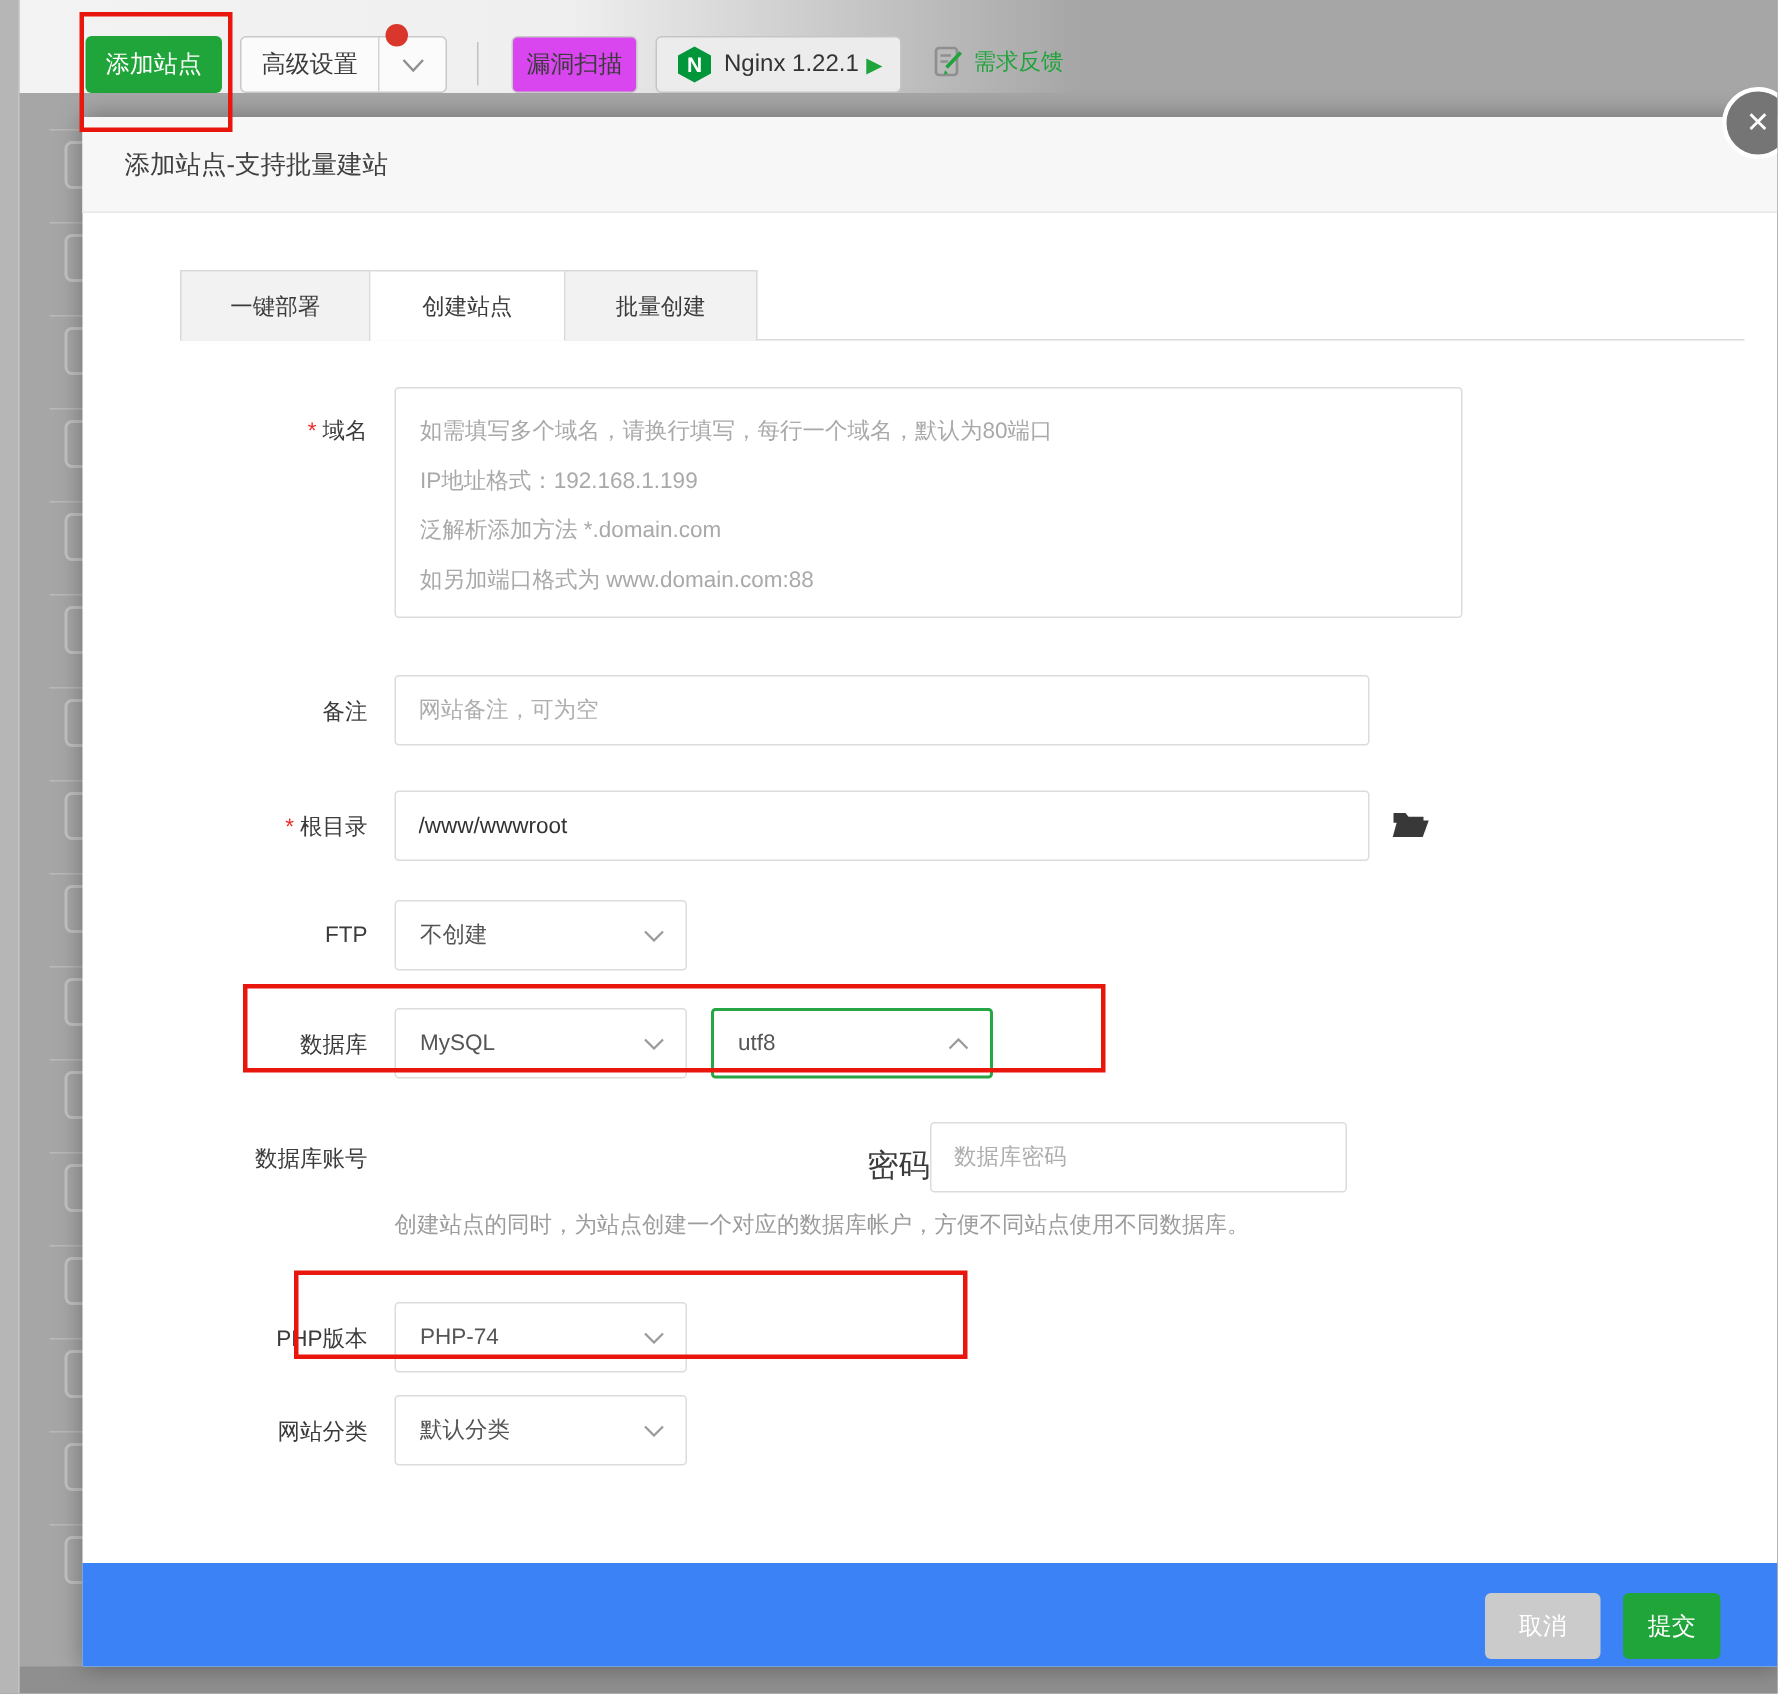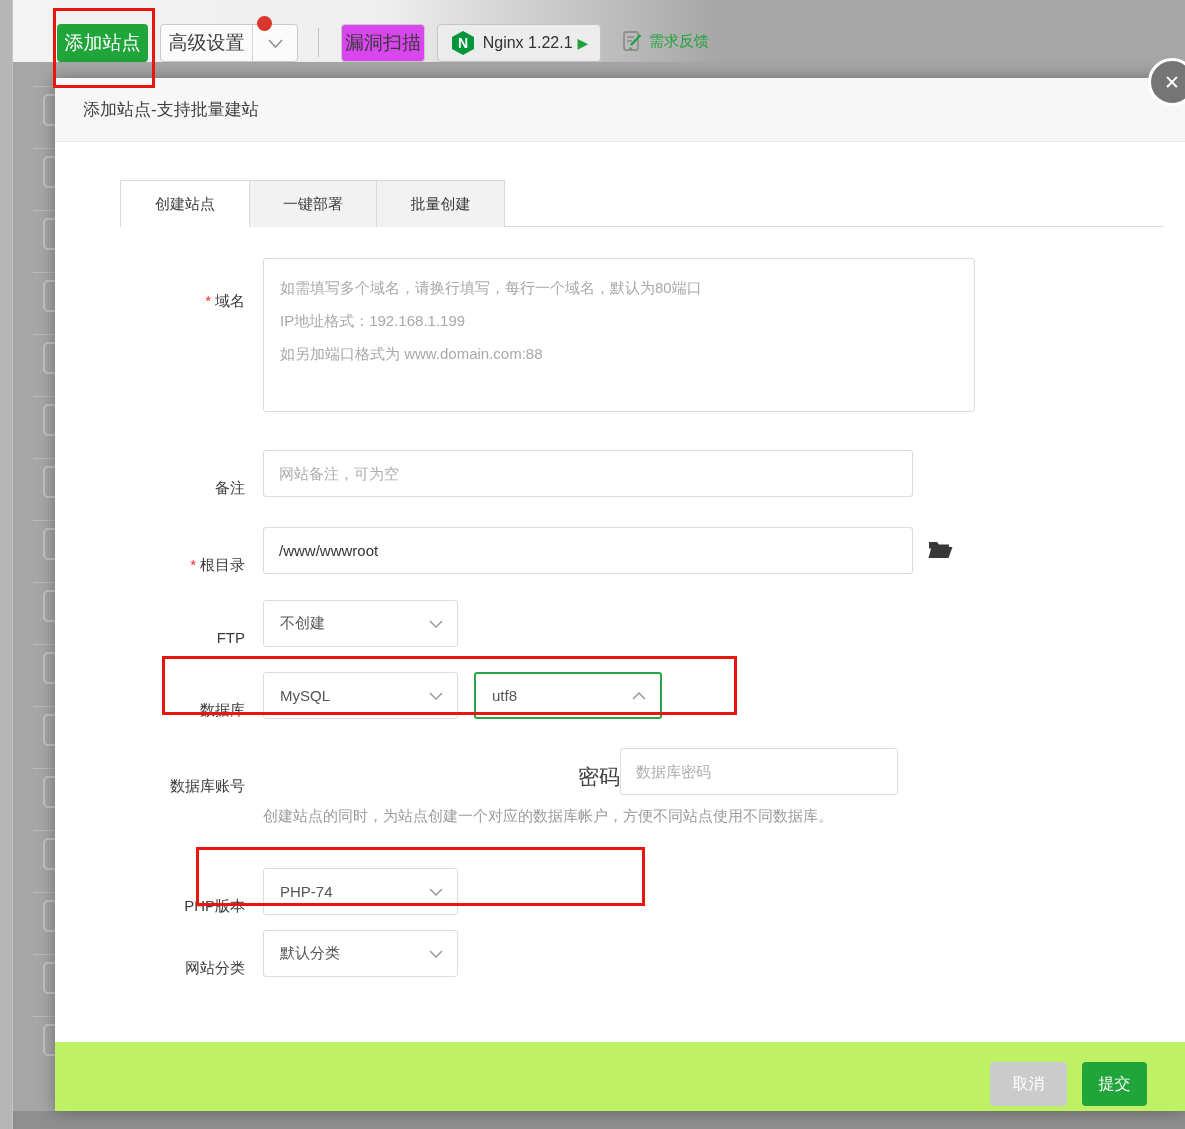--- a/index.html
+++ b/index.html
@@ -15,21 +15,21 @@
   .left-strip { position:absolute; left:0; top:0; width:13px; height:100%;
     background:#b6b6b6; border-right:1px solid #c3c3c3; z-index:2; }
   .bottom-strip { position:absolute; left:0; bottom:0; width:100%; height:18px; background:#8f8f8f; }
   #bg-rows { position:absolute; left:0; top:94px; width:60px; height:990px; z-index:1; }
   .bg-chk { position:absolute; left:43px; width:20px; height:32px;
     border:2px solid #c2c2c2; border-radius:5px; }
   .bg-line { position:absolute; left:33px; width:23px; height:1px; background:#b9b9b9; }
 
   
   .tb-btn { position:absolute; top:24px; height:38px; border-radius:4px;
-    display:flex; align-items:center; justify-content:center; font-size:19px; z-index:4; }
+    display:flex; align-items:center; justify-content:center; font-size:16px; z-index:4; }
   .btn-add { left:57px; width:91px; background:#20a53a; color:#fff; }
   .btn-adv-group { left:160px; width:138px; background:#fbfbfb;
     border:1px solid #c9c9c9; padding:0; }
   .btn-adv-label { width:91px; text-align:center; color:#3b3b3b; }
   .btn-adv-caret { width:45px; height:100%; border-left:1px solid #d4d4d4;
     display:flex; align-items:center; justify-content:center; }
   .notif-dot { position:absolute; left:257px; top:16px; width:15px; height:15px;
     border-radius:50%; background:#d9362c; z-index:5; }
   .tb-divider { position:absolute; left:318px; top:28px; width:1px; height:29px; background:#c2c2c2; z-index:4; }
   .btn-scan { left:341px; width:84px; background:#d946ef; border:1px solid #c9c9c9; color:#3b3b3b; }
@@ -50,21 +50,21 @@
 
   .tabbar { position:absolute; left:65px; top:102px; width:1043px; height:47px;
     border-bottom:1px solid #d9d9d9; display:flex; }
   .tab { width:130px; height:47px; display:flex; align-items:center; justify-content:center;
     font-size:15px; color:#3b3b3b; background:#f2f2f2;
     border-top:1px solid #d9d9d9; border-right:1px solid #d9d9d9; cursor:pointer; }
   .tab:first-child { border-left:1px solid #d9d9d9; }
   .tab.active { background:#fff; position:relative; }
   .tab.active::after { content:""; position:absolute; left:0; right:0; bottom:-1px; height:1px; background:#fff; }
 
-  .f-label { position:absolute; width:190px; text-align:right; font-size:15px; color:#3b3b3b;margin-top:14px; }
+  .f-label { position:absolute; width:190px; text-align:right; font-size:15px; color:#3b3b3b; }
   .req { color:#f02b2b; margin-right:4px; }
 
   .ctl { position:absolute; border:1px solid #dcdcdc; border-radius:3px; background:#fff; }
   .ta-domain { left:208px; top:180px; width:712px; height:154px; padding:12px 16px; }
   .ph-line { font-size:15px; color:#a9a9a9; line-height:33px; white-space:nowrap; }
 
   input.ctl { font-family:inherit; font-size:15px; color:#333; padding:0 15px; outline:none; }
   input.ctl::placeholder { color:#aeaeae; }
   .in-note { left:208px; top:372px; width:650px; height:47px; }
   .in-root { left:208px; top:449px; width:650px; height:47px; font-size:16px; }
@@ -75,21 +75,21 @@
   .sel-ftp { left:208px; top:522px; width:195px; height:47px; }
   .sel-dbtype { left:208px; top:594px; width:195px; height:47px; }
   .sel-charset { left:419px; top:594px; width:188px; height:47px; border:2px solid #26a645; }
   .in-dbacct { left:208px; top:670px; width:283px; height:47px; }
   .lbl-pass { position:absolute; left:505px; top:685px; width:60px; text-align:right; font-size:21px; color:#3b3b3b; }
   .in-dbpass { left:565px; top:670px; width:278px; height:47px; }
   .hint { position:absolute; left:208px; top:729px; font-size:15px; color:#9c9c9c; }
   .sel-php { left:208px; top:790px; width:195px; height:47px; }
   .sel-cat { left:208px; top:852px; width:195px; height:47px; }
 
-  .modal-footer { position:absolute; left:0; top:964px; width:100%; height:69px; background:#bef264;padding-left:13px; }
+  .modal-footer { position:absolute; left:0; top:964px; width:100%; height:69px; background:#3b82f6;padding-left:13px; }
   .btn-cancel { position:absolute; left:935px; top:20px; width:77px; height:44px;
     background:#cbcbcb; color:#fff; border:none; border-radius:4px; font-size:16px;
     font-family:inherit; cursor:pointer; }
   .btn-submit { position:absolute; left:1027px; top:20px; width:65px; height:44px;
     background:#20a53a; color:#fff; border:none; border-radius:4px; font-size:16px;
     font-family:inherit; cursor:pointer; }
 
   
   .anno { position:absolute; border:3px solid #e8160c; z-index:30; pointer-events:none; }
   .anno1 { left:53px; top:8px; width:102px; height:80px; }
@@ -184,31 +184,32 @@
   </div>
 
   <div class="close-btn">✕</div>
 
   <div class="modal">
     <div class="modal-header">
       <span>添加站点-支持批量建站</span>
     </div>
 
     <div class="tabbar">
+      <div class="tab" style="width:127px">一键部署</div>
       <div class="tab active">创建站点</div>
-      <div class="tab" style="width:127px">一键部署</div>
       <div class="tab" style="width:128px">批量创建</div>
     </div>
 
     <div class="f-label" style="top:200px">
       <span class="req">*</span><span>域名</span>
     </div>
     <div class="ctl ta-domain">
       <div class="ph-line">如需填写多个域名，请换行填写，每行一个域名，默认为80端口</div>
       <div class="ph-line">IP地址格式：192.168.1.199</div>
+      <div class="ph-line">泛解析添加方法 *.domain.com</div>
       <div class="ph-line">如另加端口格式为 www.domain.com:88</div>
     </div>
 
     <div class="f-label" style="top:387px">备注</div>
     <input class="ctl in-note" placeholder="网站备注，可为空" style="">
 
     <div class="f-label" style="top:464px">
       <span class="req">*</span><span>根目录</span>
     </div>
     <input class="ctl in-root" value="/www/wwwroot" style="">

